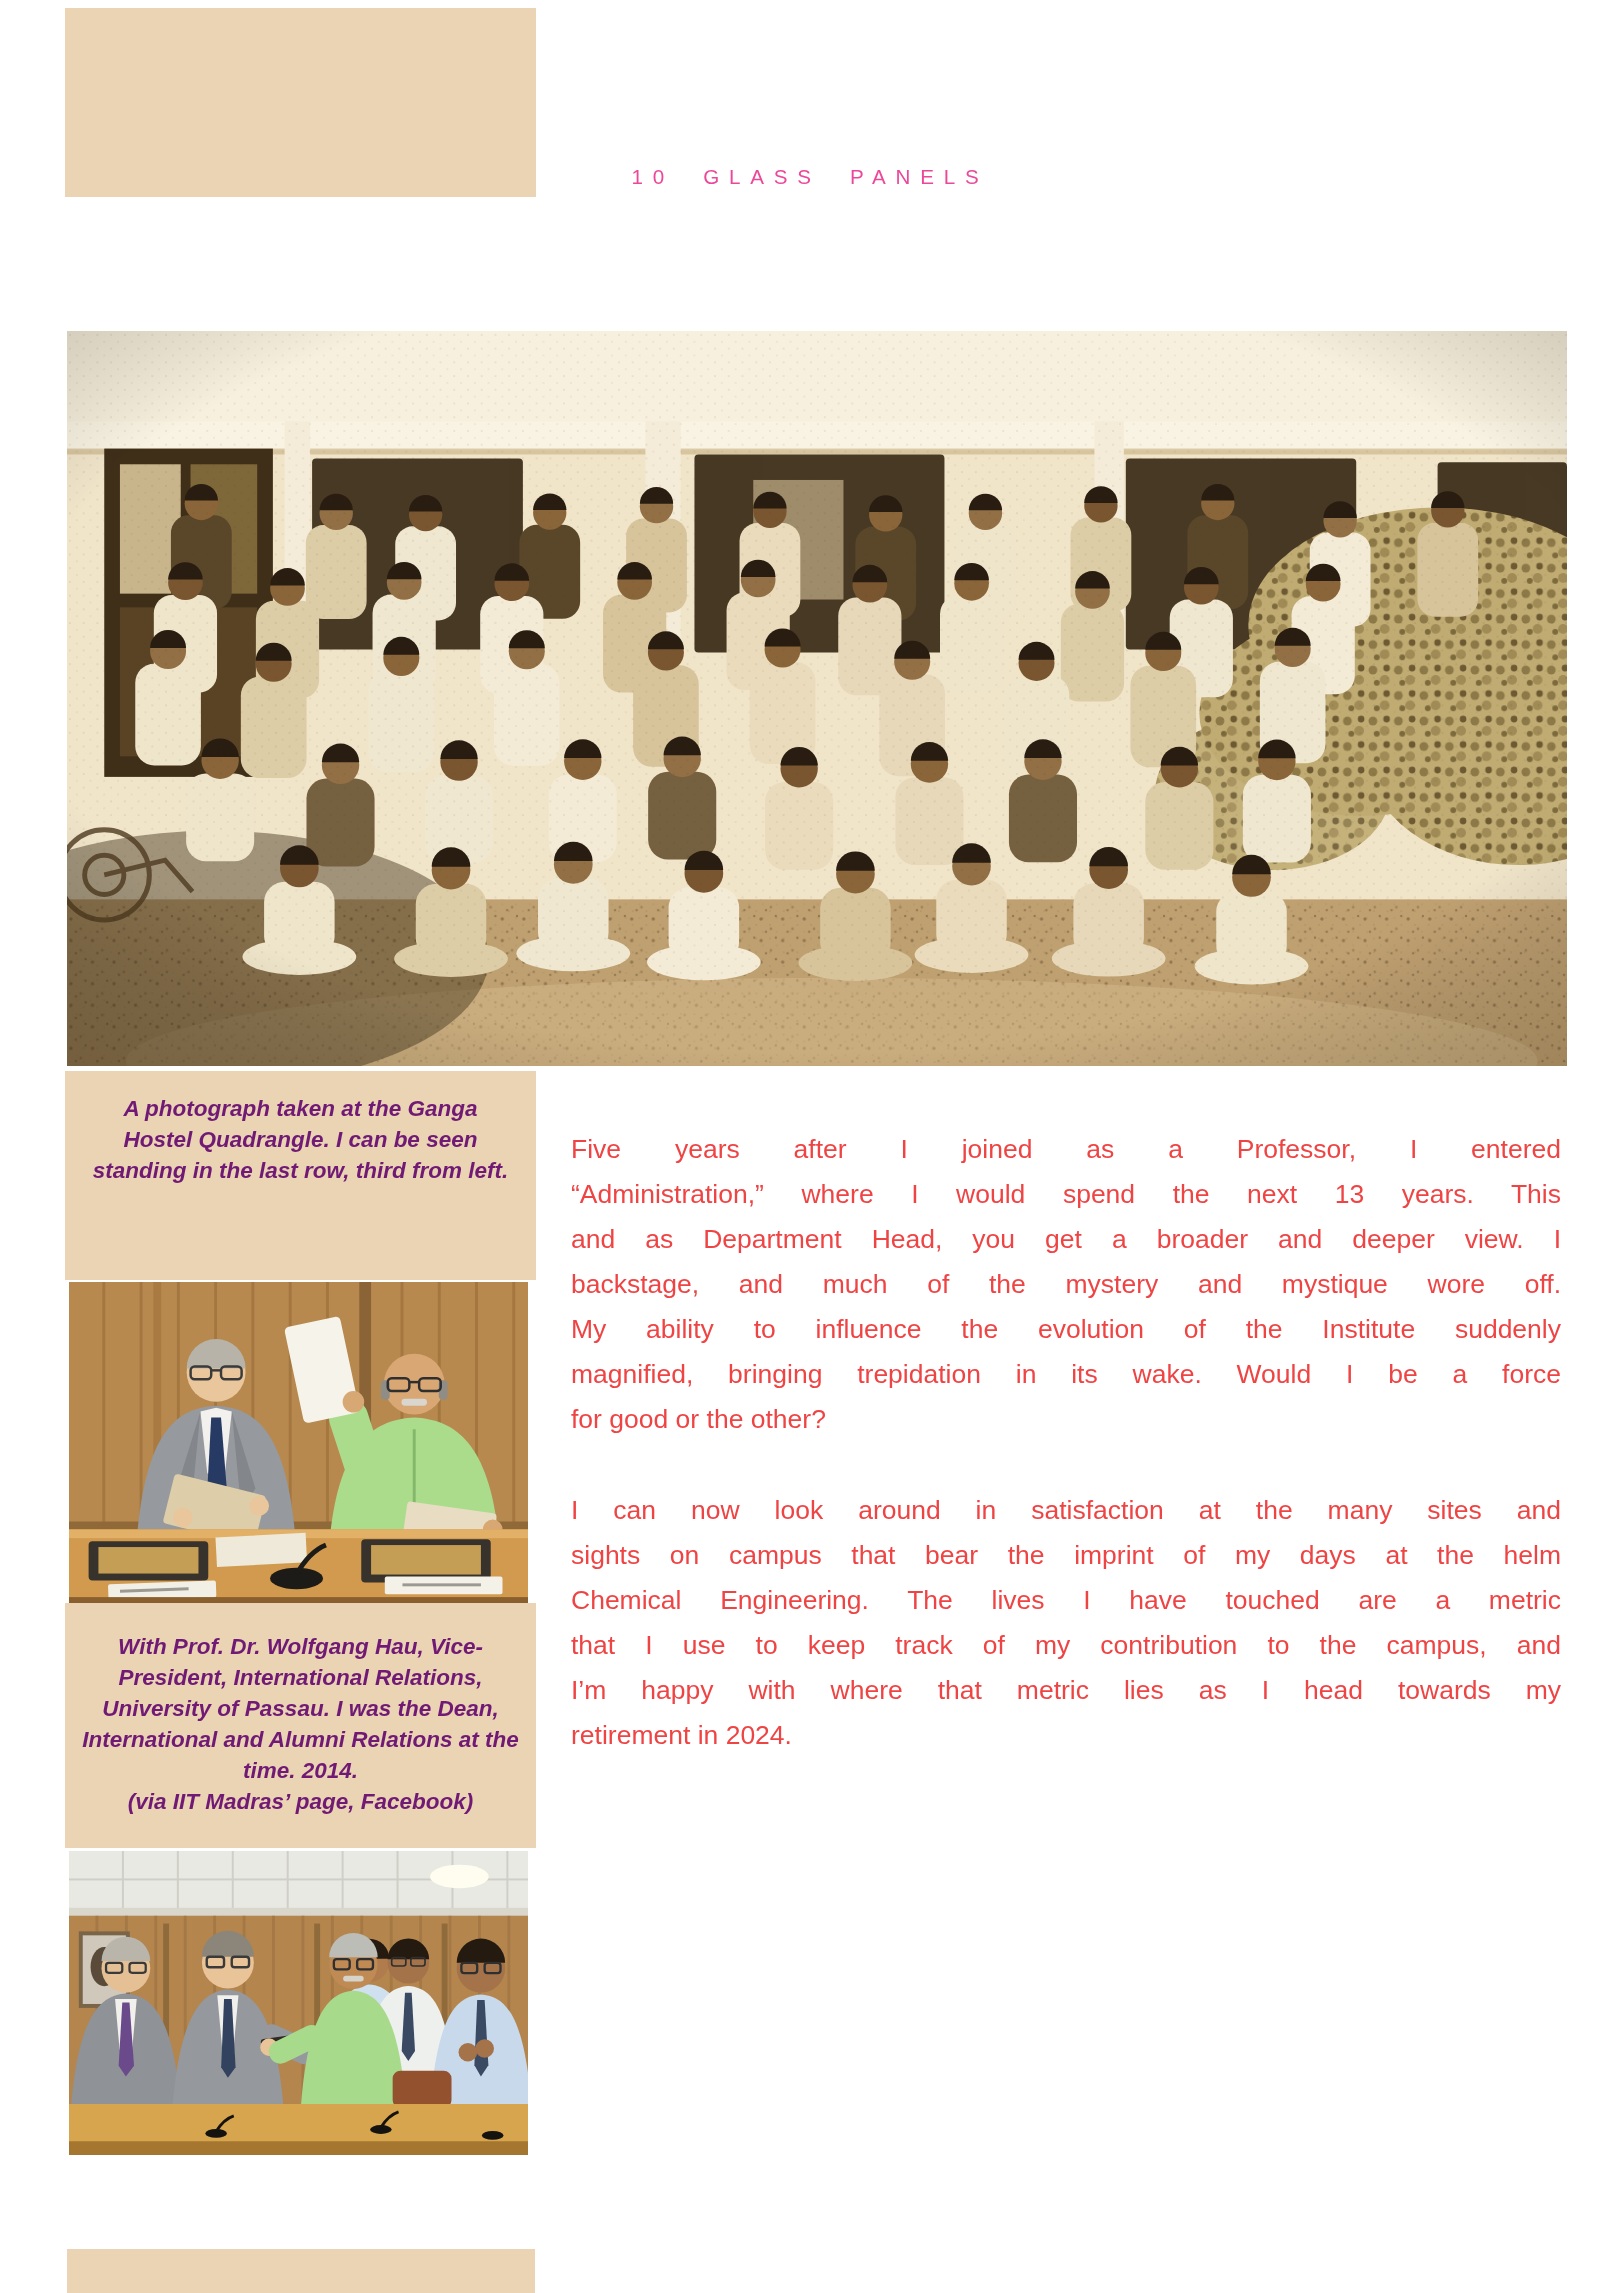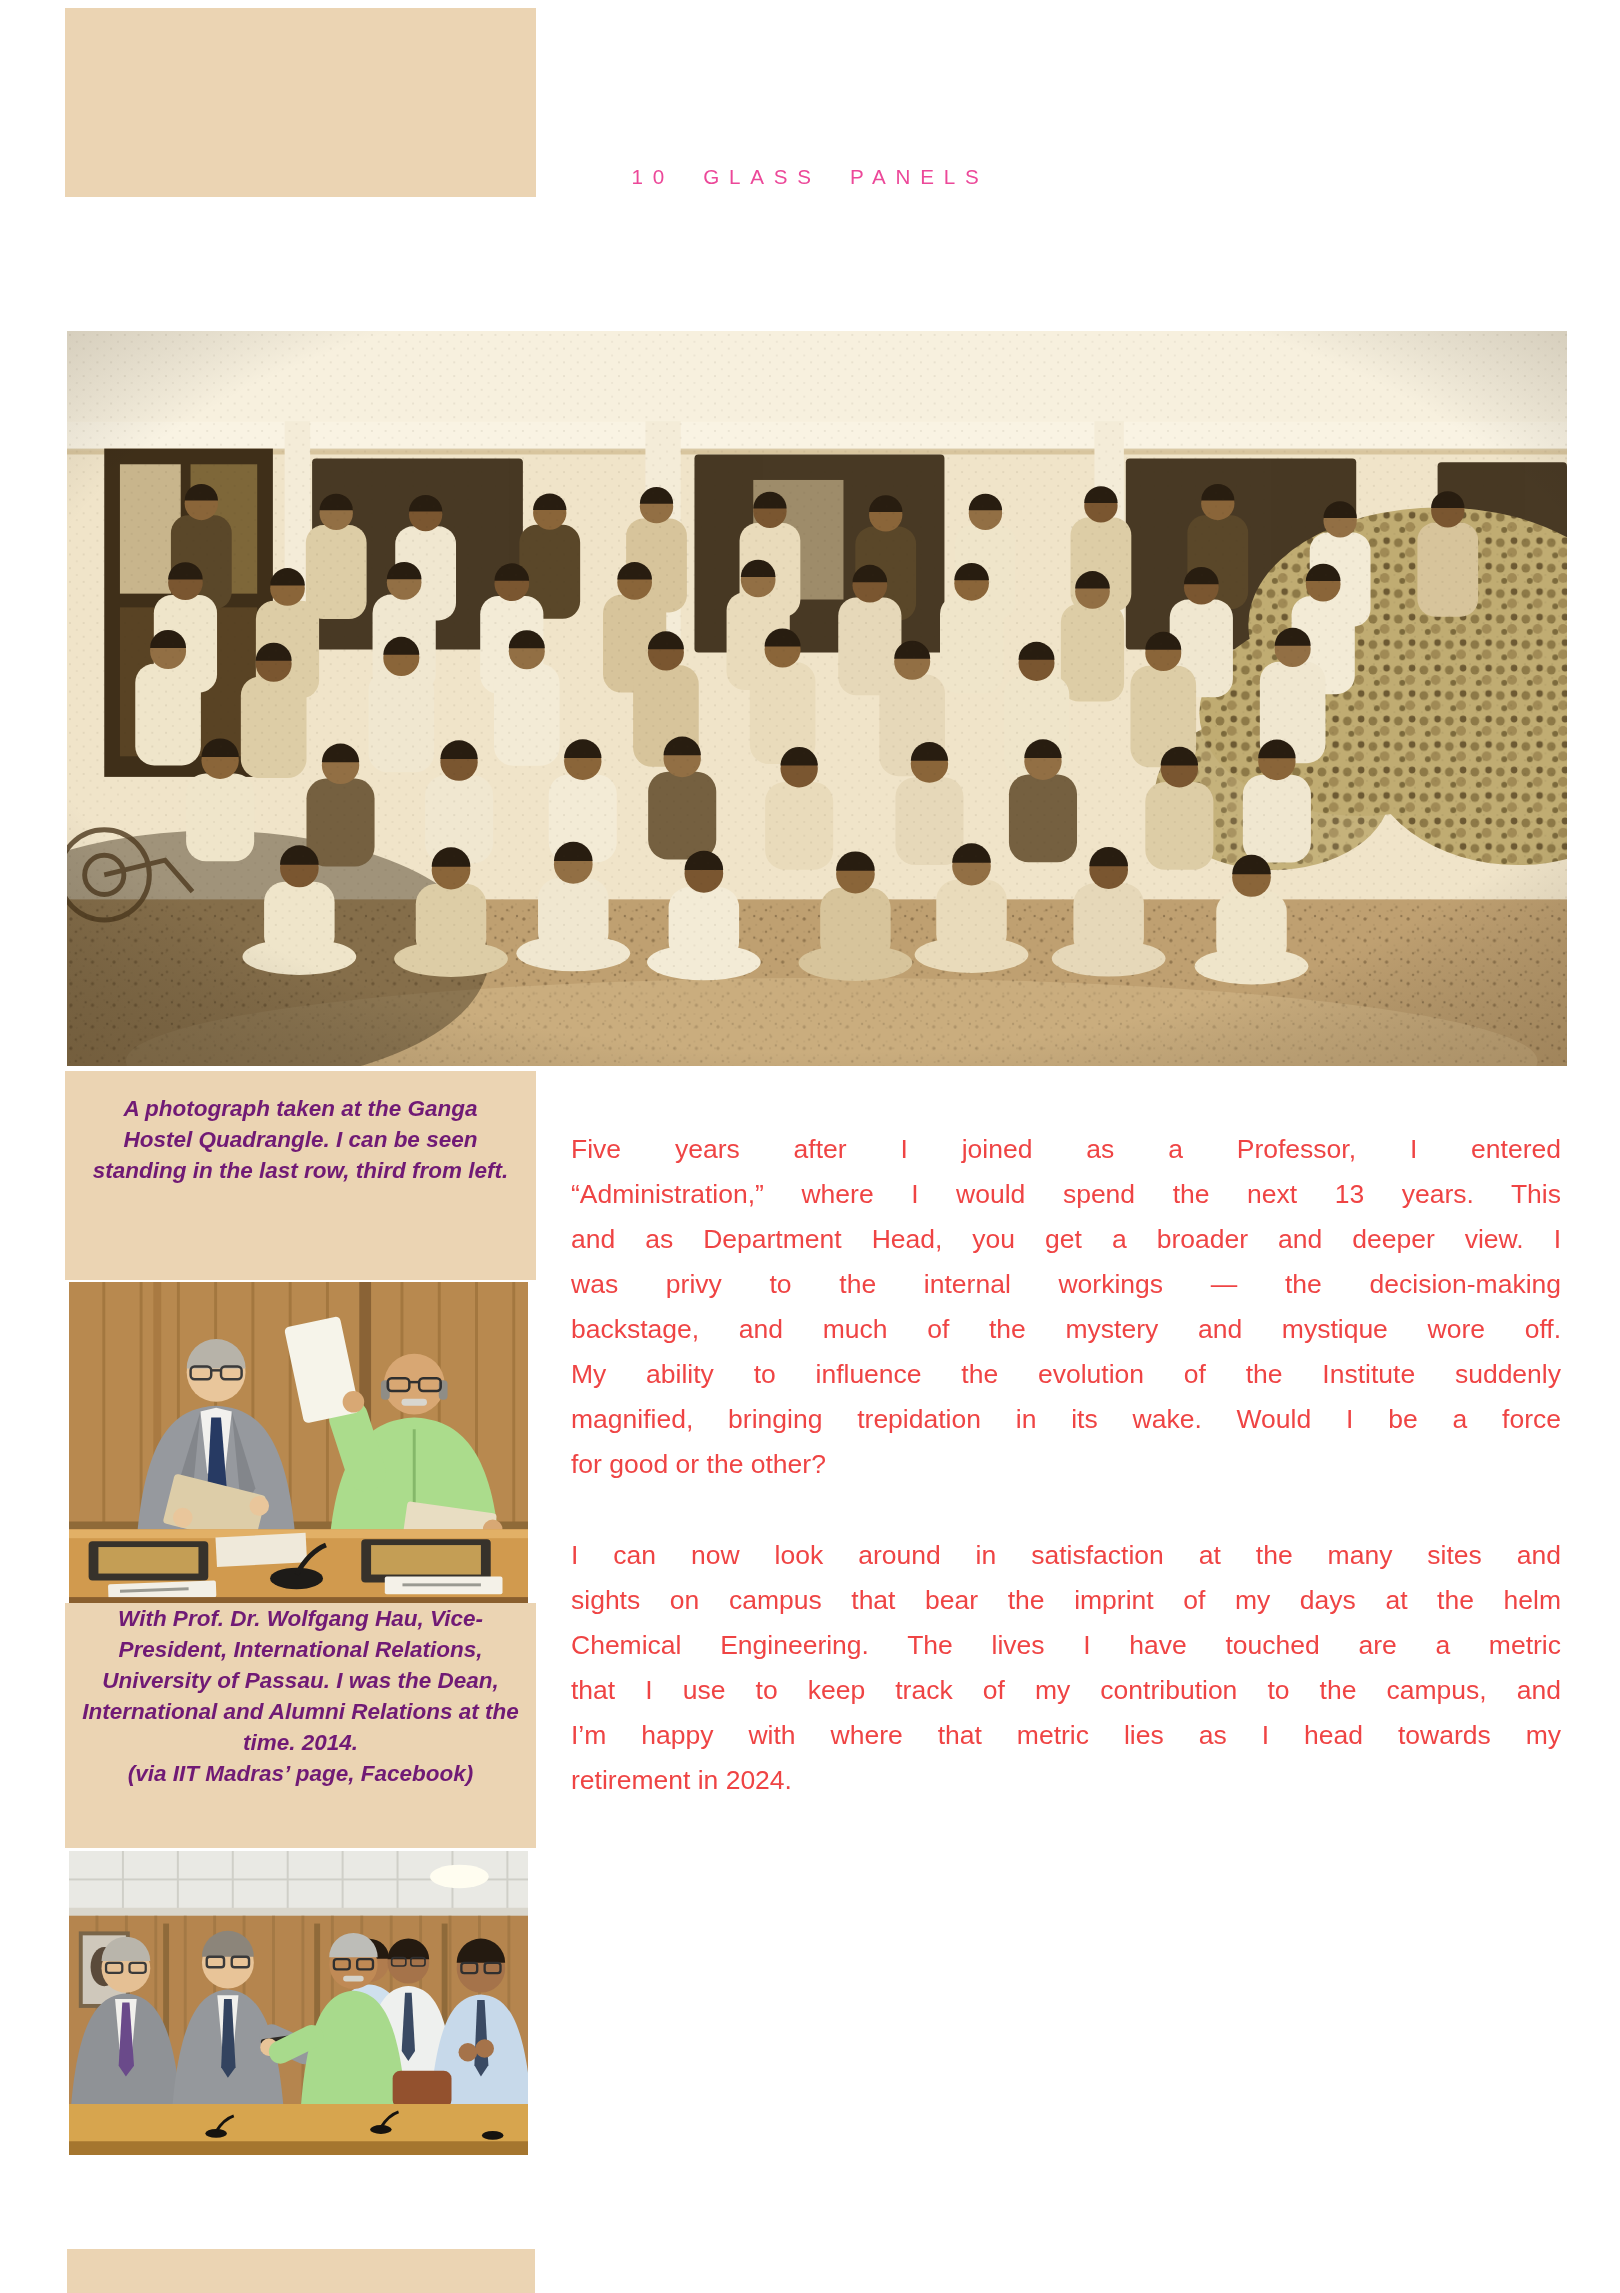--- a/index.html
+++ b/index.html
@@ -43,21 +43,21 @@
     box-sizing:border-box;
     color:#701a75;
     font-style:italic;
     font-weight:600;
     font-size:22.5px;
     line-height:31px;
     text-align:center;
     padding:0 13.7px;
   }
   .caption-quadrangle{left:65px;top:1071px;width:471px;height:209px;padding-top:21.6px;}
-  .caption-signing{left:65px;top:1603px;width:471px;height:245px;}
+  .caption-signing{left:65px;top:1603px;width:471px;height:245px;padding-top:28px;}
 
   .article{
     position:absolute;left:571px;top:1127px;width:990px;
     color:#1d1d1d;
     font-size:26.5px;
   }
   .article .para{margin:0 0 0 0;}
   .article .para + .para{margin-top:46px;}
   .article .para > div{
     height:45px;line-height:45px;
@@ -619,21 +619,20 @@
     </svg>
   </div>
 
   <div class="accent block-bottom"></div>
 
   <div class="article" style="color: #ef4444;">
     <div class="para">
         <div class="jl">Five years after I joined as a Professor, I entered</div>
         <div class="jl">“Administration,” where I would spend the next 13 years. This</div>
         <div class="jl">and as Department Head, you get a broader and deeper view. I</div>
-        <div class="jl">was privy to the internal workings — the decision-making</div>
         <div class="jl">backstage, and much of the mystery and mystique wore off.</div>
         <div class="jl">My ability to influence the evolution of the Institute suddenly</div>
         <div class="jl">magnified, bringing trepidation in its wake. Would I be a force</div>
         <div>for good or the other?</div>
       </div>
     <div class="para">
         <div class="jl">I can now look around in satisfaction at the many sites and</div>
         <div class="jl">sights on campus that bear the imprint of my days at the helm</div>
         <div class="jl">Chemical Engineering. The lives I have touched are a metric</div>
         <div class="jl">that I use to keep track of my contribution to the campus, and</div>

